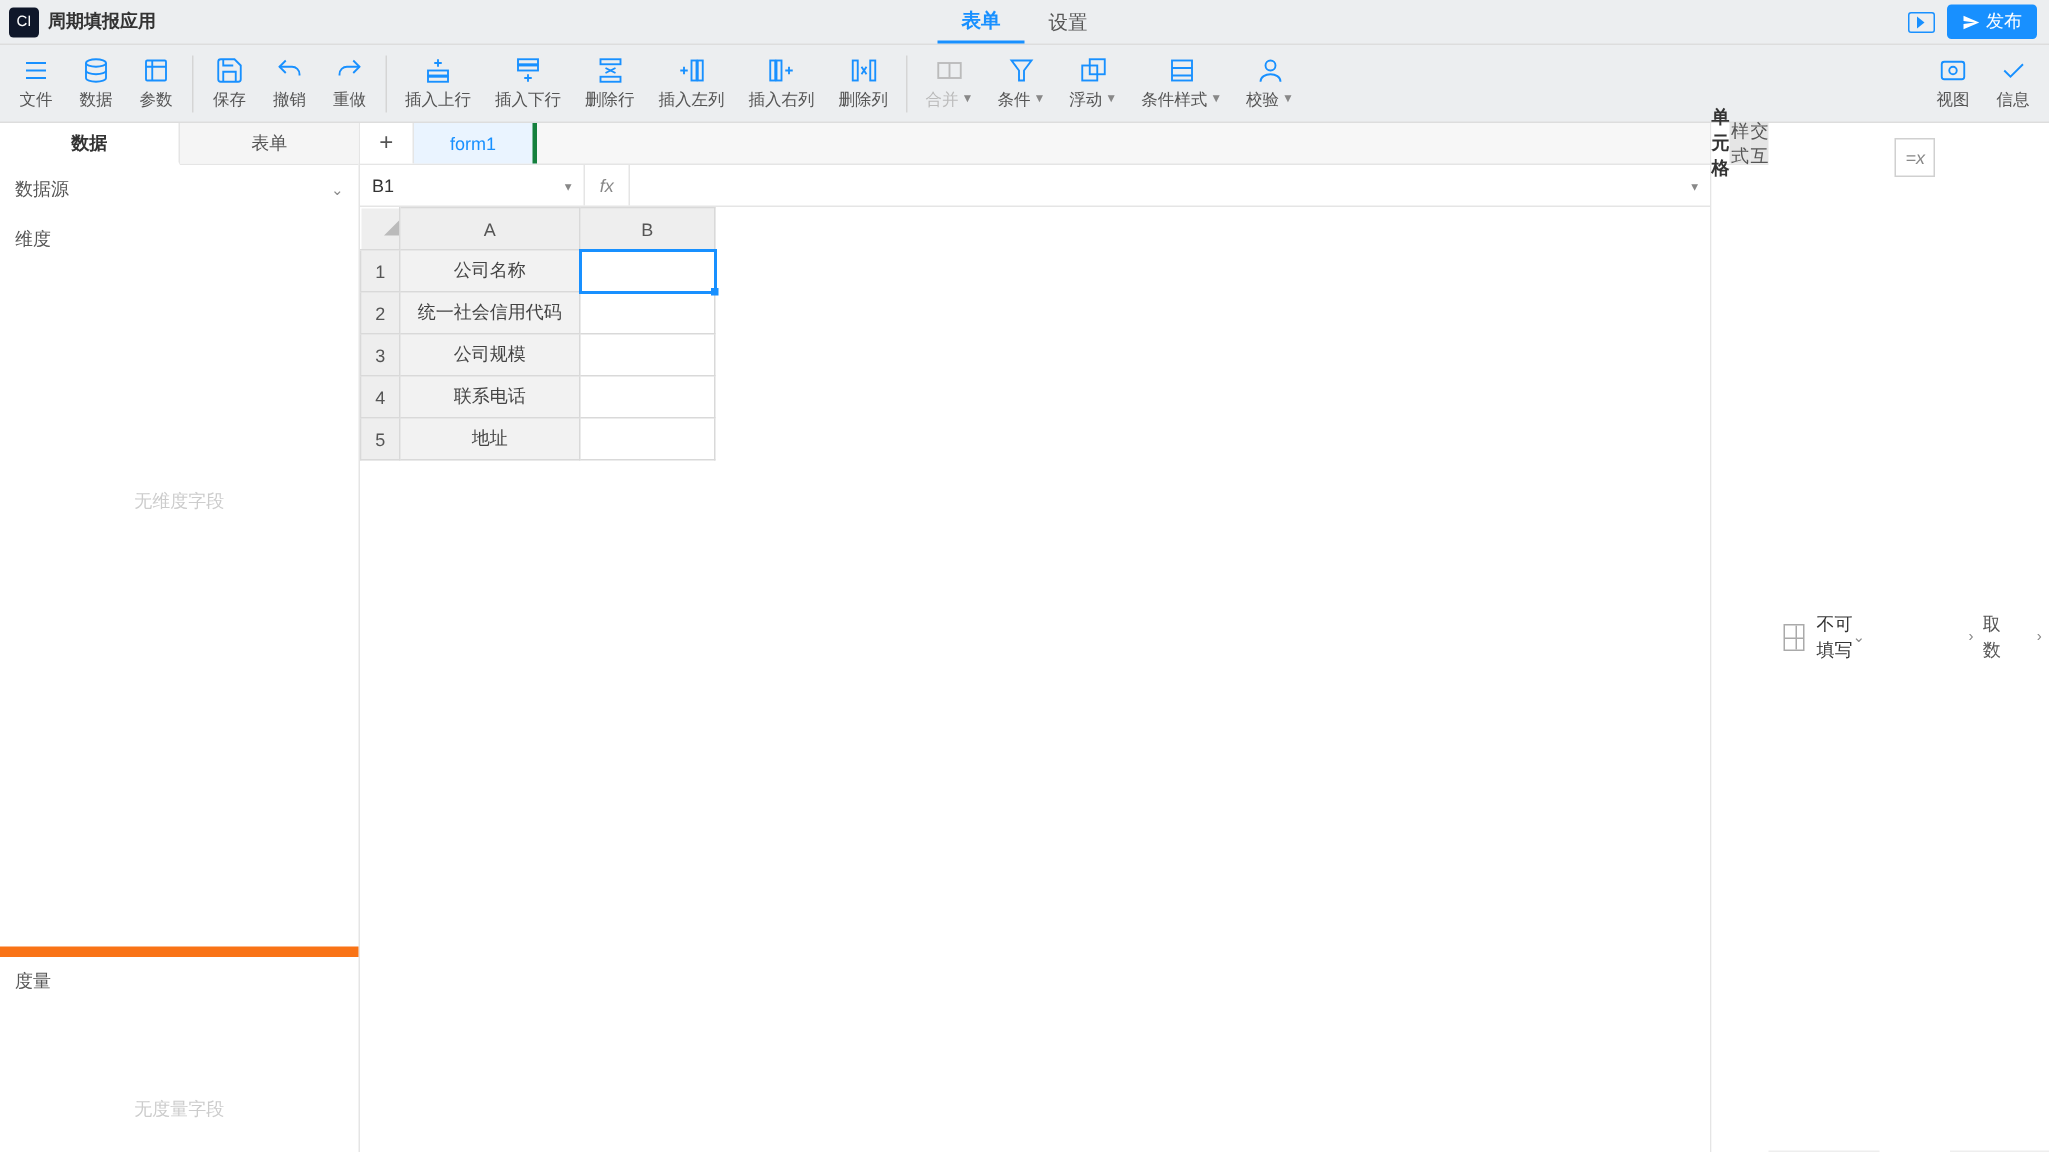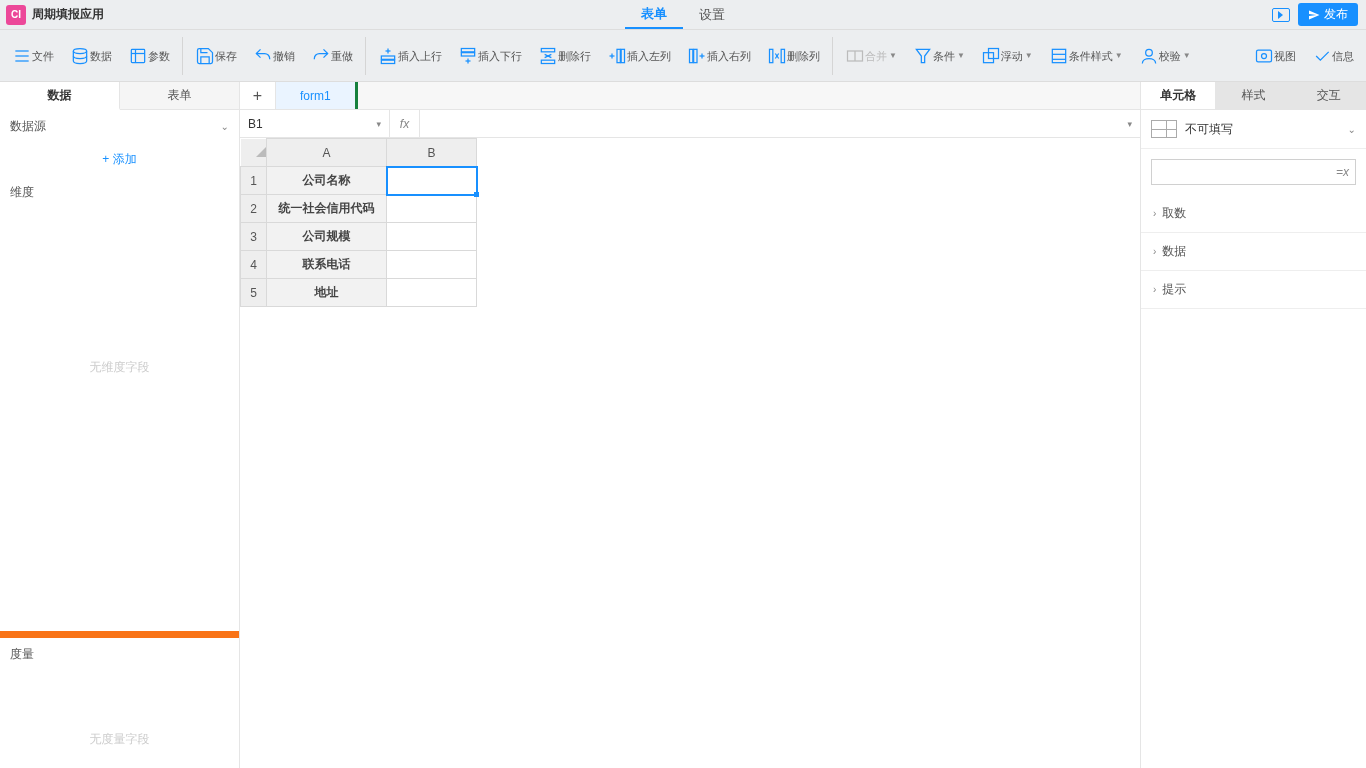--- a/index.html
+++ b/index.html
@@ -1,33 +1,33 @@
 <!DOCTYPE html>
 <html><head>
 <meta charset="utf-8">
 <style>
   * { box-sizing: border-box; margin: 0; padding: 0; font-family: "Microsoft YaHei", Arial, sans-serif; }
   html,body { width:1366px; height:768px; overflow:hidden; background:#eceef0; font-size:12px; color:#333; }
 
   
   .topbar { height:30px; display:flex; align-items:center; background:#eceef0; border-bottom:1px solid #ddd; position:relative; }
-  .topbar .logo { width:20px; height:20px; background:#ec4899; color:#fff; font-size:10px; display:flex; align-items:center; justify-content:center; border-radius:3px; margin:0 6px; font-weight:bold;}
+  .topbar .logo { width:20px; height:20px; background:#0f172a; color:#fff; font-size:10px; display:flex; align-items:center; justify-content:center; border-radius:3px; margin:0 6px; font-weight:normal;}
   .topbar .title { font-weight:bold; font-size:12px; }
   .topbar .centerTabs { position:absolute; left:50%; transform:translateX(-50%); display:flex; height:100%; }
   .topbar .centerTabs .ctab { padding:0 16px; display:flex; align-items:center; cursor:pointer; font-size:13px; color:#555; }
   .topbar .centerTabs .ctab.active { color:#1890ff; font-weight:bold; border-bottom:2px solid #1890ff; }
   .topbar .right { margin-left:auto; display:flex; align-items:center; gap:8px; padding-right:8px; height:100%;}
   .topbar .playIcon { width:18px; height:14px; border:1.5px solid #1890ff; border-radius:2px; position:relative; cursor:pointer;}
   .topbar .playIcon::after { content:""; position:absolute; left:5px; top:2px; border-left:5px solid #1890ff; border-top:4px solid transparent; border-bottom:4px solid transparent;}
   .publishBtn { background:#1890ff; color:#fff; padding:3px 10px; border-radius:3px; display:flex; align-items:center; gap:4px; cursor:pointer; font-size:12px;}
   .publishBtn svg { width:12px; height:12px; fill:#fff;}
 
   
   .toolbar { height:52px; background:#eceef0; border-bottom:1px solid #ddd; display:flex; align-items:center; padding:0 4px;}
-  .tool { display:flex; flex-direction:row; align-items:center; justify-content:center; padding:0 8px; height:100%; cursor:pointer; color:#555; min-width:40px;}
+  .tool { display:flex; flex-direction:column; align-items:center; justify-content:center; padding:0 8px; height:100%; cursor:pointer; color:#555; min-width:40px;}
   .tool svg { width:20px; height:20px; fill:none; stroke:#1890ff; stroke-width:1.5; }
   .tool.disabled svg { stroke:#bbb; }
   .tool.disabled { color:#bbb; }
   .tool .lbl { font-size:11px; margin-top:2px; }
   .tool .drop { font-size:8px; color:#888; margin-left:2px;}
   .toolSep { width:1px; height:38px; background:#d5d5d5; margin:0 4px;}
   .toolSpacer { flex:1;}
   
   
   .main { display:flex; height:calc(768px - 30px - 52px); }
@@ -59,28 +59,28 @@
 
   
   .gridWrap { flex:1; overflow:hidden; position:relative;}
   .grid { border-collapse:collapse; }
   .grid th, .grid td { border:1px solid #d9d9d9; height:28px; font-size:12px; }
   .grid .corner { width:26px; background:#eee; border-top:none; border-left:none;}
   .grid .colHead { background:#eee; text-align:center; color:#555; font-weight:normal;}
   .grid .colA { width:120px;}
   .grid .colB { width:90px;}
   .grid .rowHead { width:26px; background:#eee; text-align:center; color:#555; font-weight:normal;}
-  .grid td.label { background:#f2f2f2; text-align:center; color:#444;font-weight:bold;}
+  .grid td.label { background:#f2f2f2; text-align:center; color:#444;}
   .grid td.valB { background:#fff;}
   .grid td.selected { outline:2px solid #1890ff; outline-offset:-1px; position:relative;}
   .grid td.selected::after { content:""; position:absolute; right:-3px; bottom:-3px; width:5px; height:5px; background:#1890ff;}
   .grid .corner::after{ content:""; display:block; width:0; height:0; border-right:10px solid #bbb; border-top:10px solid transparent; margin-left:auto; }
 
   
-  .rightPanel { width:225px; background:#fff; display:flex; flex-direction:column;}
+  .rightPanel { width:225px; background:#fff; display:flex; flex-direction:row;}
   .rTabs { display:flex; height:28px; border-bottom:1px solid #e5e5e5;}
   .rTabs .rtab { flex:1; display:flex; align-items:center; justify-content:center; cursor:pointer; background:#e5e5e5; color:#555; border-right:1px solid #e5e5e5;}
   .rTabs .rtab:last-child{border-right:none;}
   .rTabs .rtab.active { background:#fff; color:#333; font-weight:bold;}
   .rRow { padding:10px; display:flex; align-items:center; border-bottom:1px solid #eee;}
   .rRow .cellIcon { width:26px; height:18px; border:1px solid #aaa; margin-right:8px; position:relative;}
   .rRow .cellIcon::before { content:""; position:absolute; left:0; right:0; top:50%; border-top:1px solid #aaa;}
   .rRow .cellIcon::after { content:""; position:absolute; top:0; bottom:0; left:60%; border-left:1px solid #aaa;}
   .rRow .chev { margin-left:auto; font-size:10px; color:#888;}
   .rInput { margin:10px; height:26px; border:1px solid #d0d0d0; display:flex; align-items:center; padding:0 6px; color:#aaa; font-style:italic;}
@@ -283,21 +283,20 @@
 
   <div class="leftPanel">
     <div class="leftTabs">
       <div class="ltab active">数据</div>
       <div class="ltab">表单</div>
     </div>
     <div class="lpSection">
       <span>数据源</span>
       <span class="chev">⌄</span>
     </div>
-    <div class="addBtn">+ 添加</div>
     <div class="lpSection">
       <span>维度</span>
     </div>
     <div class="lpPlaceholder">无维度字段</div>
     <div class="lpBottom">
       <div class="lpSection" style="border-top:7px solid #f97316;">
         <span>度量</span>
       </div>
       <div class="lpMeasurePh">无度量字段</div>
     </div>

